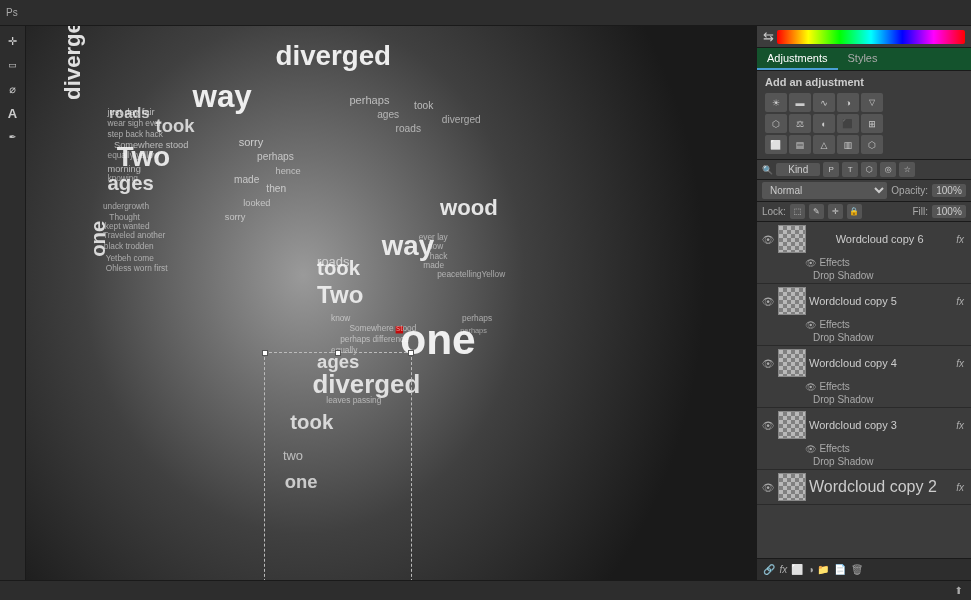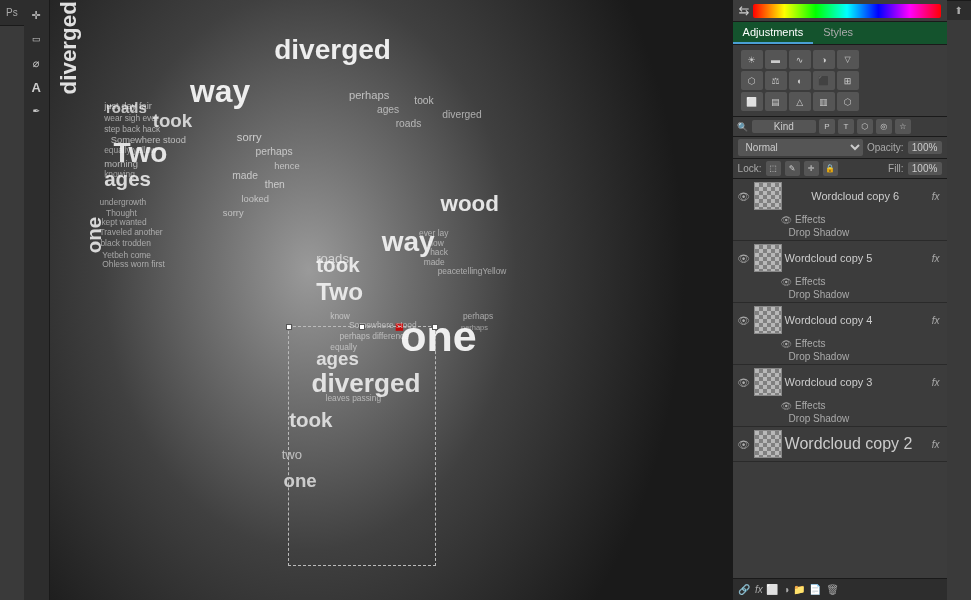--- a/index.html
+++ b/index.html
@@ -11,21 +11,21 @@
       font-size: 11px;
       color: #ccc;
       overflow: hidden;
       display: flex;
       flex-direction: column;
     }
   </style>
 </head>
 <body>
 
-<div style="display:flex; width:971px; height:600px; background:#3a3a3a;">
+<div style="display:flex; flex-direction:column; width:971px; height:600px; background:#3a3a3a;">
 
   <div style="height:26px; background:#2d2d2d; border-bottom:1px solid #1a1a1a; display:flex; align-items:center; padding:0 6px; gap:6px;">
     <span style="font-size:10px; color:#aaa;">Ps</span>
   </div>
 
   <div style="flex:1; display:flex; overflow:hidden;">
 
     <div style="width:26px; background:#2d2d2d; border-right:1px solid #1a1a1a; display:flex; flex-direction:column; align-items:center; padding-top:4px; gap:2px; overflow:hidden;">
       <div style="width:22px;height:22px;display:flex;align-items:center;justify-content:center;color:#ccc;font-size:11px;cursor:pointer;">✛</div>
       <div style="width:22px;height:22px;display:flex;align-items:center;justify-content:center;color:#ccc;font-size:9px;cursor:pointer;">▭</div>
@@ -128,20 +128,21 @@
         <div style="font-size:13px; color:#ccc; cursor:pointer;">⇆</div>
         <div style="flex:1; height:14px; background:linear-gradient(to right,#f00,#ff0,#0f0,#0ff,#00f,#f0f,#f00); border-radius:2px; cursor:pointer;"></div>
       </div>
 
       <div style="display:flex; background:#14532d; border-bottom:1px solid #1a1a1a;">
         <div style="padding:4px 10px; font-size:11px; color:#fff; cursor:pointer; border-bottom:2px solid #4a9fd4;">Adjustments</div>
         <div style="padding:4px 10px; font-size:11px; color:#aaa; cursor:pointer;">Styles</div>
       </div>
 
       <div style="padding:5px 8px; border-bottom:1px solid #1a1a1a;">
+        <div style="font-size:11px; color:#ccc; margin-bottom:5px; font-weight:bold;">Add an adjustment</div>
 
         <div style="display:flex; gap:2px; margin-bottom:2px;">
           <div style="width:22px;height:19px;background:#555;border-radius:2px;display:flex;align-items:center;justify-content:center;cursor:pointer;font-size:9px;color:#ccc;">☀</div>
           <div style="width:22px;height:19px;background:#555;border-radius:2px;display:flex;align-items:center;justify-content:center;cursor:pointer;font-size:9px;color:#ccc;">▬</div>
           <div style="width:22px;height:19px;background:#555;border-radius:2px;display:flex;align-items:center;justify-content:center;cursor:pointer;font-size:9px;color:#ccc;">∿</div>
           <div style="width:22px;height:19px;background:#555;border-radius:2px;display:flex;align-items:center;justify-content:center;cursor:pointer;font-size:9px;color:#ccc;">◑</div>
           <div style="width:22px;height:19px;background:#555;border-radius:2px;display:flex;align-items:center;justify-content:center;cursor:pointer;font-size:8px;color:#ccc;">▽</div>
         </div>
 
         <div style="display:flex; gap:2px; margin-bottom:2px;">
@@ -157,21 +158,21 @@
           <div style="width:22px;height:19px;background:#555;border-radius:2px;display:flex;align-items:center;justify-content:center;cursor:pointer;font-size:9px;color:#ccc;">▤</div>
           <div style="width:22px;height:19px;background:#555;border-radius:2px;display:flex;align-items:center;justify-content:center;cursor:pointer;font-size:9px;color:#ccc;">△</div>
           <div style="width:22px;height:19px;background:#555;border-radius:2px;display:flex;align-items:center;justify-content:center;cursor:pointer;font-size:9px;color:#ccc;">▥</div>
           <div style="width:22px;height:19px;background:#555;border-radius:2px;display:flex;align-items:center;justify-content:center;cursor:pointer;font-size:9px;color:#ccc;">⬡</div>
         </div>
       </div>
 
 
       <div style="display:flex; align-items:center; padding:2px 5px; gap:3px; background:#3c3c3c; border-bottom:1px solid #1a1a1a;">
         <span style="font-size:9px;color:#aaa;">🔍</span>
-        <div style="font-size:10px;color:#ccc;background:#555;padding:1px 22px;border-radius:2px;cursor:pointer;">Kind</div>
+        <div style="font-size:10px;color:#ccc;background:#555;padding:1px 12px;border-radius:2px;cursor:pointer;">Kind</div>
         <div style="width:16px;height:15px;background:#555;border-radius:2px;display:flex;align-items:center;justify-content:center;cursor:pointer;font-size:8px;color:#ccc;">P</div>
         <div style="width:16px;height:15px;background:#555;border-radius:2px;display:flex;align-items:center;justify-content:center;cursor:pointer;font-size:8px;color:#ccc;">T</div>
         <div style="width:16px;height:15px;background:#555;border-radius:2px;display:flex;align-items:center;justify-content:center;cursor:pointer;font-size:8px;color:#ccc;">⬡</div>
         <div style="width:16px;height:15px;background:#555;border-radius:2px;display:flex;align-items:center;justify-content:center;cursor:pointer;font-size:8px;color:#ccc;">◎</div>
         <div style="width:16px;height:15px;background:#555;border-radius:2px;display:flex;align-items:center;justify-content:center;cursor:pointer;font-size:8px;color:#ccc;">☆</div>
       </div>
 
       <div style="display:flex; align-items:center; padding:2px 5px; gap:4px; background:#3c3c3c; border-bottom:1px solid #1a1a1a;">
         <select style="flex:1;background:#555;border:none;color:#ccc;font-size:10px;padding:2px 4px;border-radius:2px;cursor:pointer;">
           <option>Normal</option>

